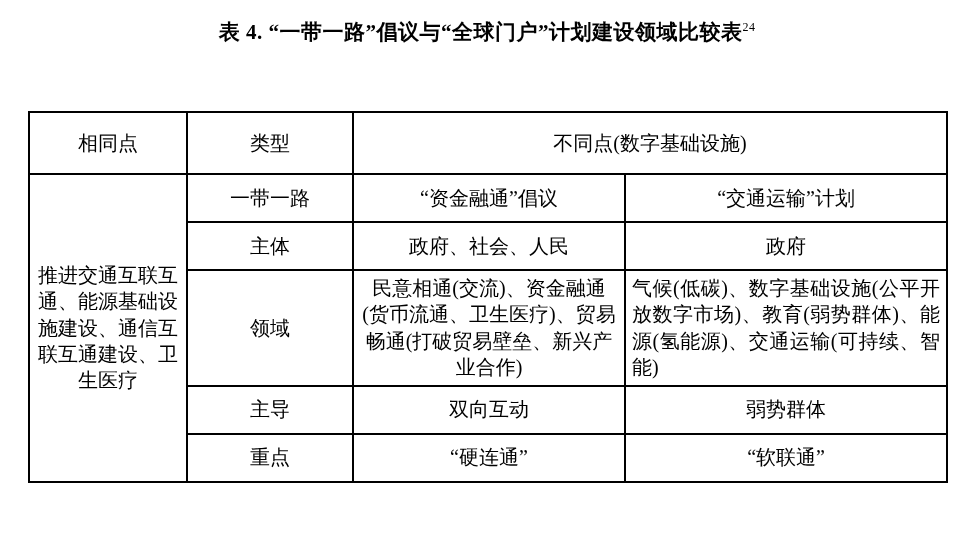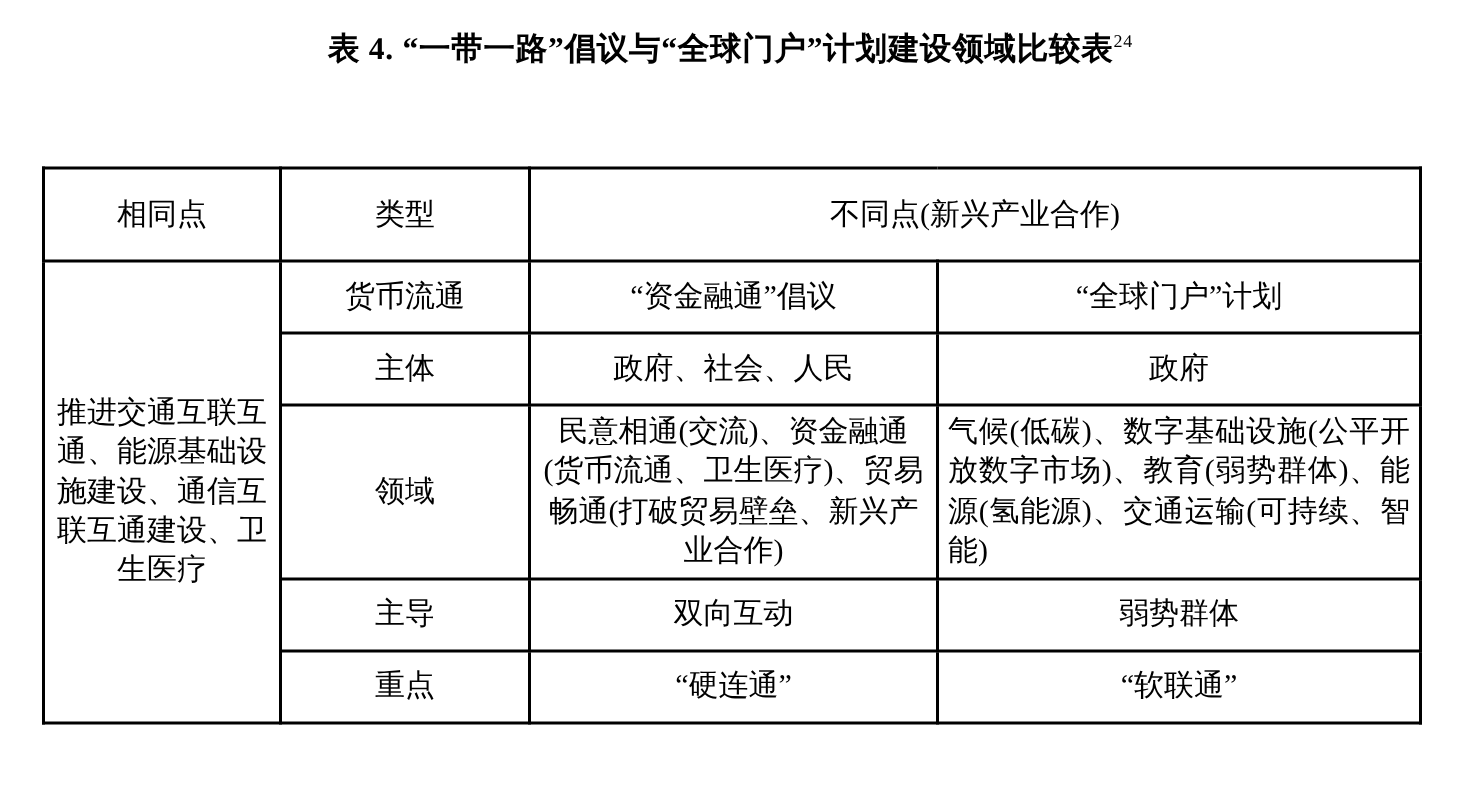--- a/index.html
+++ b/index.html
@@ -97,28 +97,28 @@
       <colgroup>
         <col class="col-same">
         <col class="col-type">
         <col class="col-diff-a">
         <col class="col-diff-b">
       </colgroup>
       <tbody>
         <tr>
           <td class="hdr" rowspan="1">相同点</td>
           <td class="hdr">类型</td>
-          <td class="hdr" colspan="2">不同点(新兴产业合作)</td>
+          <td class="hdr" colspan="2">不同点(数字基础设施)</td>
         </tr>
 
         <tr class="row-small">
           <td class="same-cell" rowspan="5">推进交通互联互通、能源基础设施建设、通信互联互通建设、卫生医疗</td>
-          <td>货币流通</td>
+          <td>一带一路</td>
           <td>“资金融通”倡议</td>
-          <td>“全球门户”计划</td>
+          <td>“交通运输”计划</td>
         </tr>
 
         <tr class="row-small">
           <td>主体</td>
           <td>政府、社会、人民</td>
           <td>政府</td>
         </tr>
 
         <tr>
           <td class="domain-label">领域</td>

